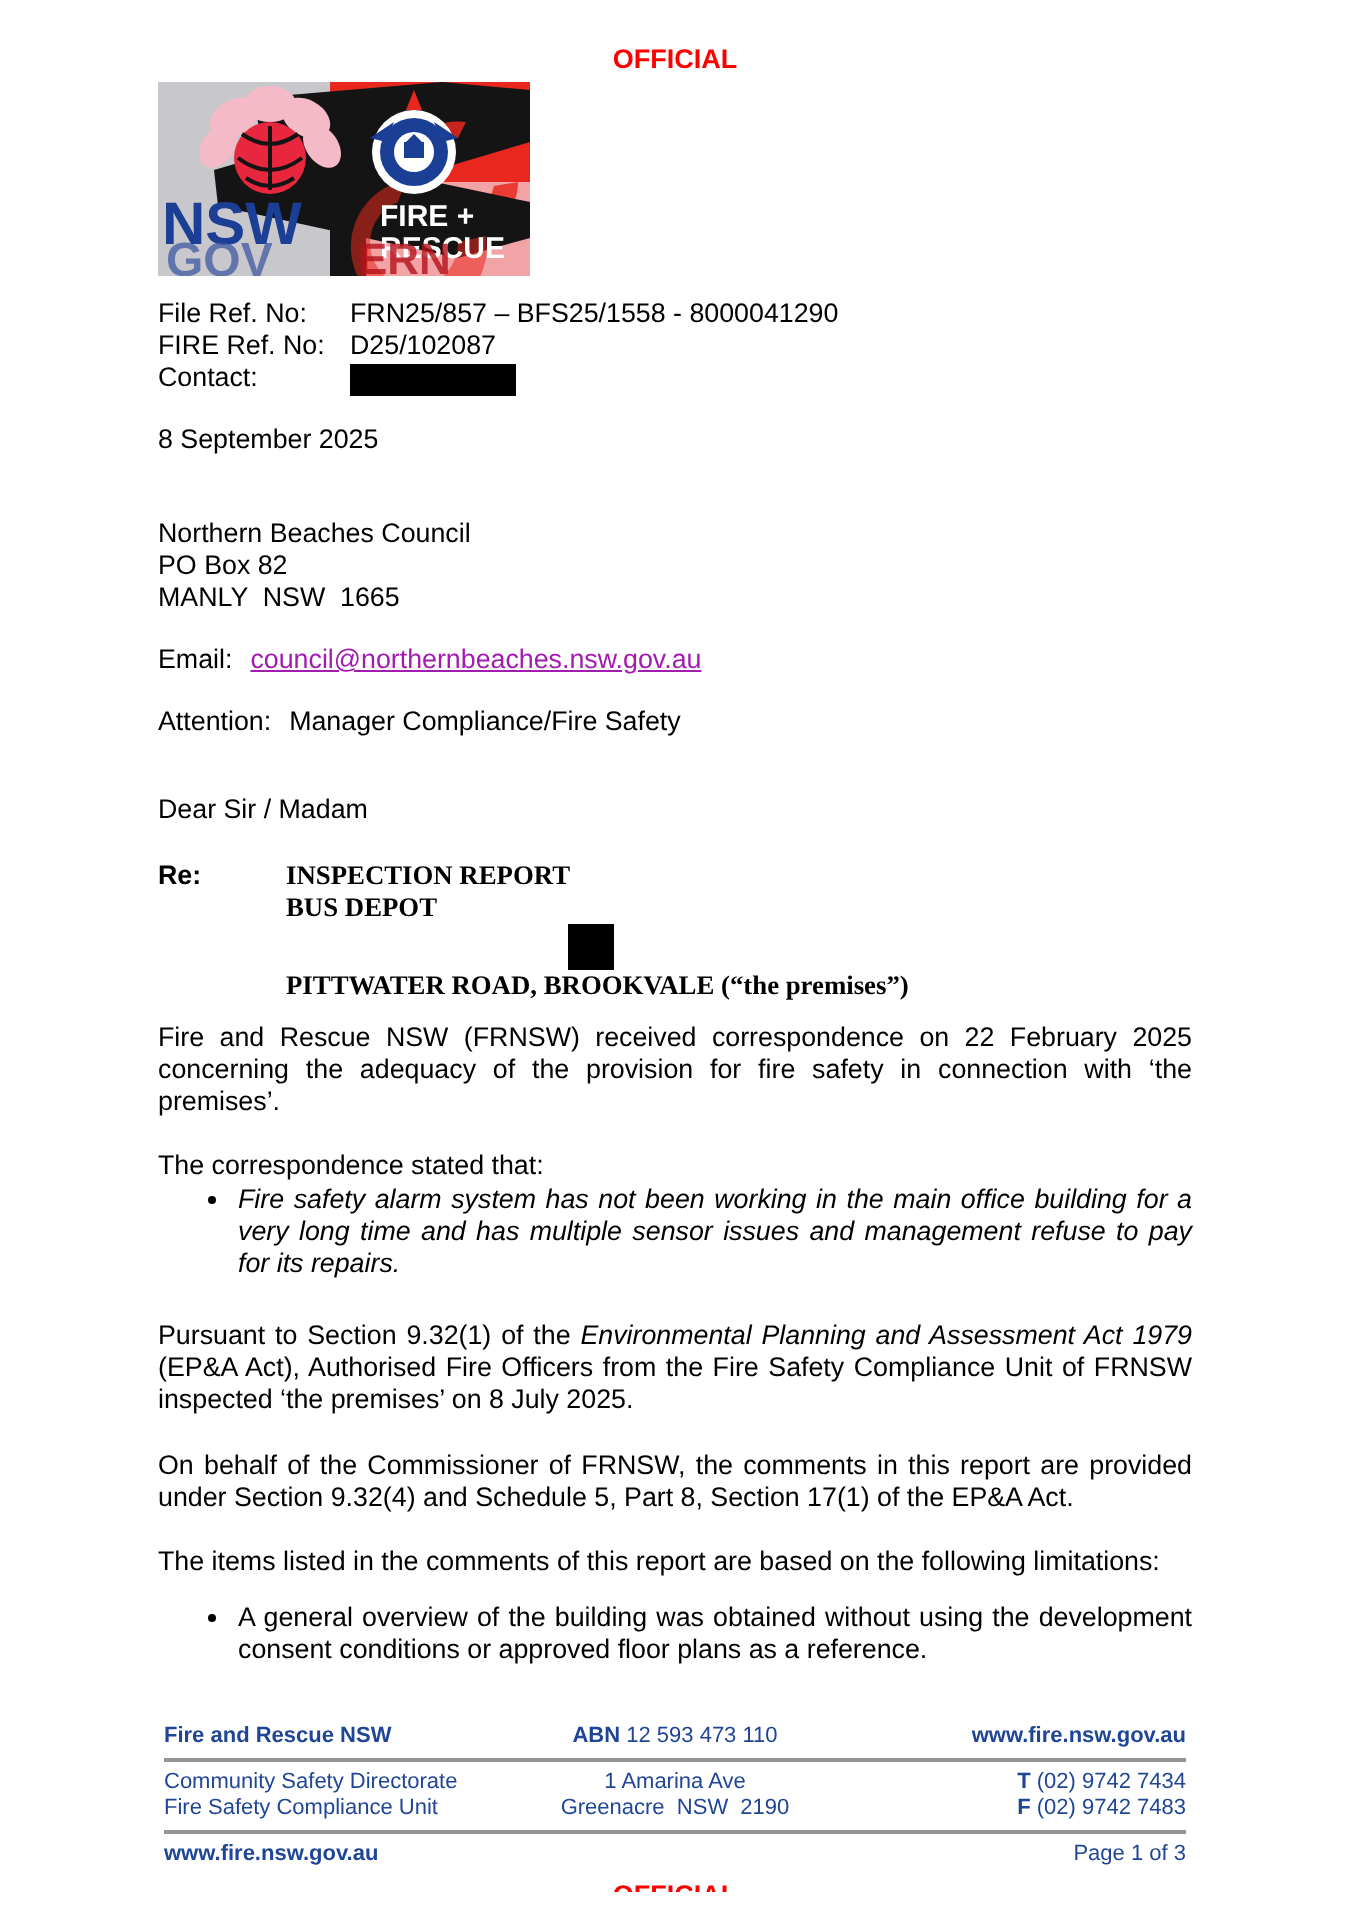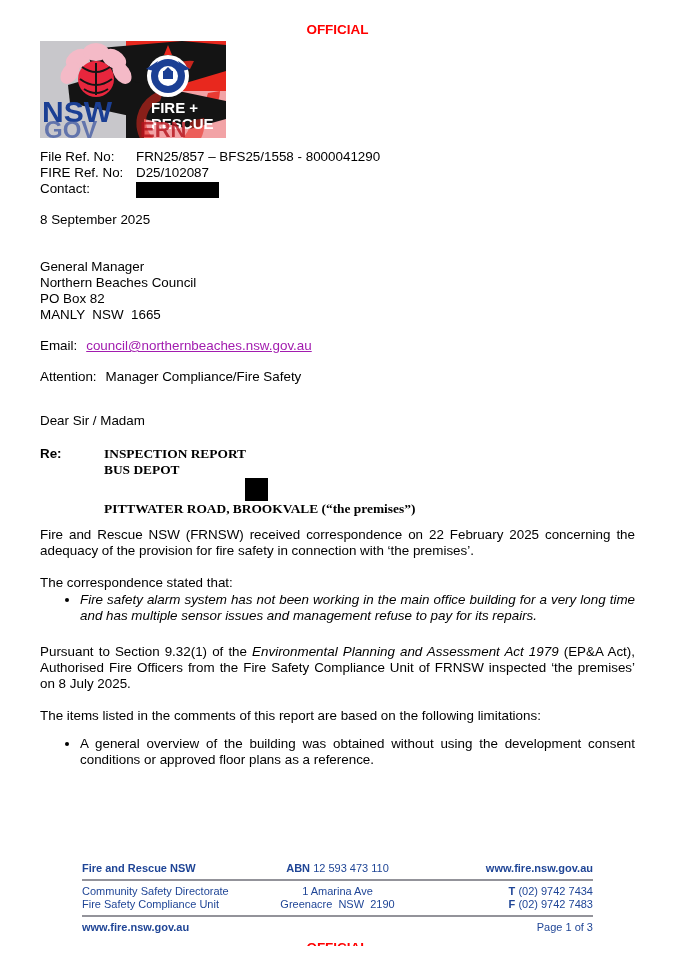--- a/index.html
+++ b/index.html
@@ -1,19 +1,19 @@
 <!DOCTYPE html>
 <html><head>
 <meta charset="utf-8">
 <style>
   * { margin:0; padding:0; box-sizing:border-box; }
   html,body { background:#fff; }
   body { font-family:"Liberation Sans", sans-serif; color:#000; }
   .sheet { position:relative; width:675px; height:946px; background:#fff; overflow:hidden;
-           padding:0 40px; font-size:13.4px; line-height:16px; }
+           padding:0 79px; font-size:13.4px; line-height:16px; }
   .official { color:#FF0000; font-weight:bold; text-align:center; font-size:13.5px; }
   .official-top { margin-top:22px; }
   .logo-wrap { margin-top:3px; width:186px; height:97px; }
   .ref-block { margin-top:11px; }
   .ref-row { display:flex; }
   .ref-label { width:96px; flex:0 0 96px; }
   .redact { display:inline-block; background:#000; }
   .contact-redact { width:83px; height:16px; margin-top:1px; }
   .date-line { margin-top:14px; }
   .recipient { margin-top:31px; }
@@ -104,21 +104,20 @@
     </div>
     <div class="ref-row">
       <span class="ref-label">Contact:</span>
       <span class="redact contact-redact"></span>
     </div>
   </div>
 
   <div class="date-line">8 September 2025</div>
 
   <div class="recipient">
-    <div class="pre">General Manager</div>
     <div class="pre">Northern Beaches Council</div>
     <div class="pre">PO Box 82</div>
     <div class="pre">MANLY  NSW  1665</div>
   </div>
 
   <div class="email-line">
     <span>Email:</span><span class="gap2"></span><a href="#" class="email-link">council@northernbeaches.nsw.gov.au</a>
   </div>
 
   <div class="attention-line">
@@ -142,20 +141,21 @@
   <p class="para para-first">Fire and Rescue NSW (FRNSW) received correspondence on 22 February 2025 concerning the adequacy of the provision for fire safety in connection with ‘the premises’.</p>
 
   <p class="para">The correspondence stated that:</p>
 
   <ul class="bullets">
     <li class="italic">Fire safety alarm system has not been working in the main office building for a very long time and has multiple sensor issues and management refuse to pay for its repairs.</li>
   </ul>
 
   <p class="para pursuant"><span>Pursuant to Section 9.32(1) of the </span><i>Environmental Planning and Assessment Act 1979</i><span> (EP&amp;A Act), Authorised Fire Officers from the Fire Safety Compliance Unit of FRNSW inspected ‘the premises’ on 8 July 2025.</span></p>
 
+  <p class="para onbehalf">On behalf of the Commissioner of FRNSW, the comments in this report are provided under Section 9.32(4) and Schedule 5, Part 8, Section 17(1) of the EP&amp;A Act.</p>
 
   <p class="para">The items listed in the comments of this report are based on the following limitations:</p>
 
   <ul class="bullets bullets2">
     <li>A general overview of the building was obtained without using the development consent conditions or approved floor plans as a reference.</li>
   </ul>
 
   <div class="footer">
     <div class="f-row">
       <div class="f-col-l b">Fire and Rescue NSW</div>

